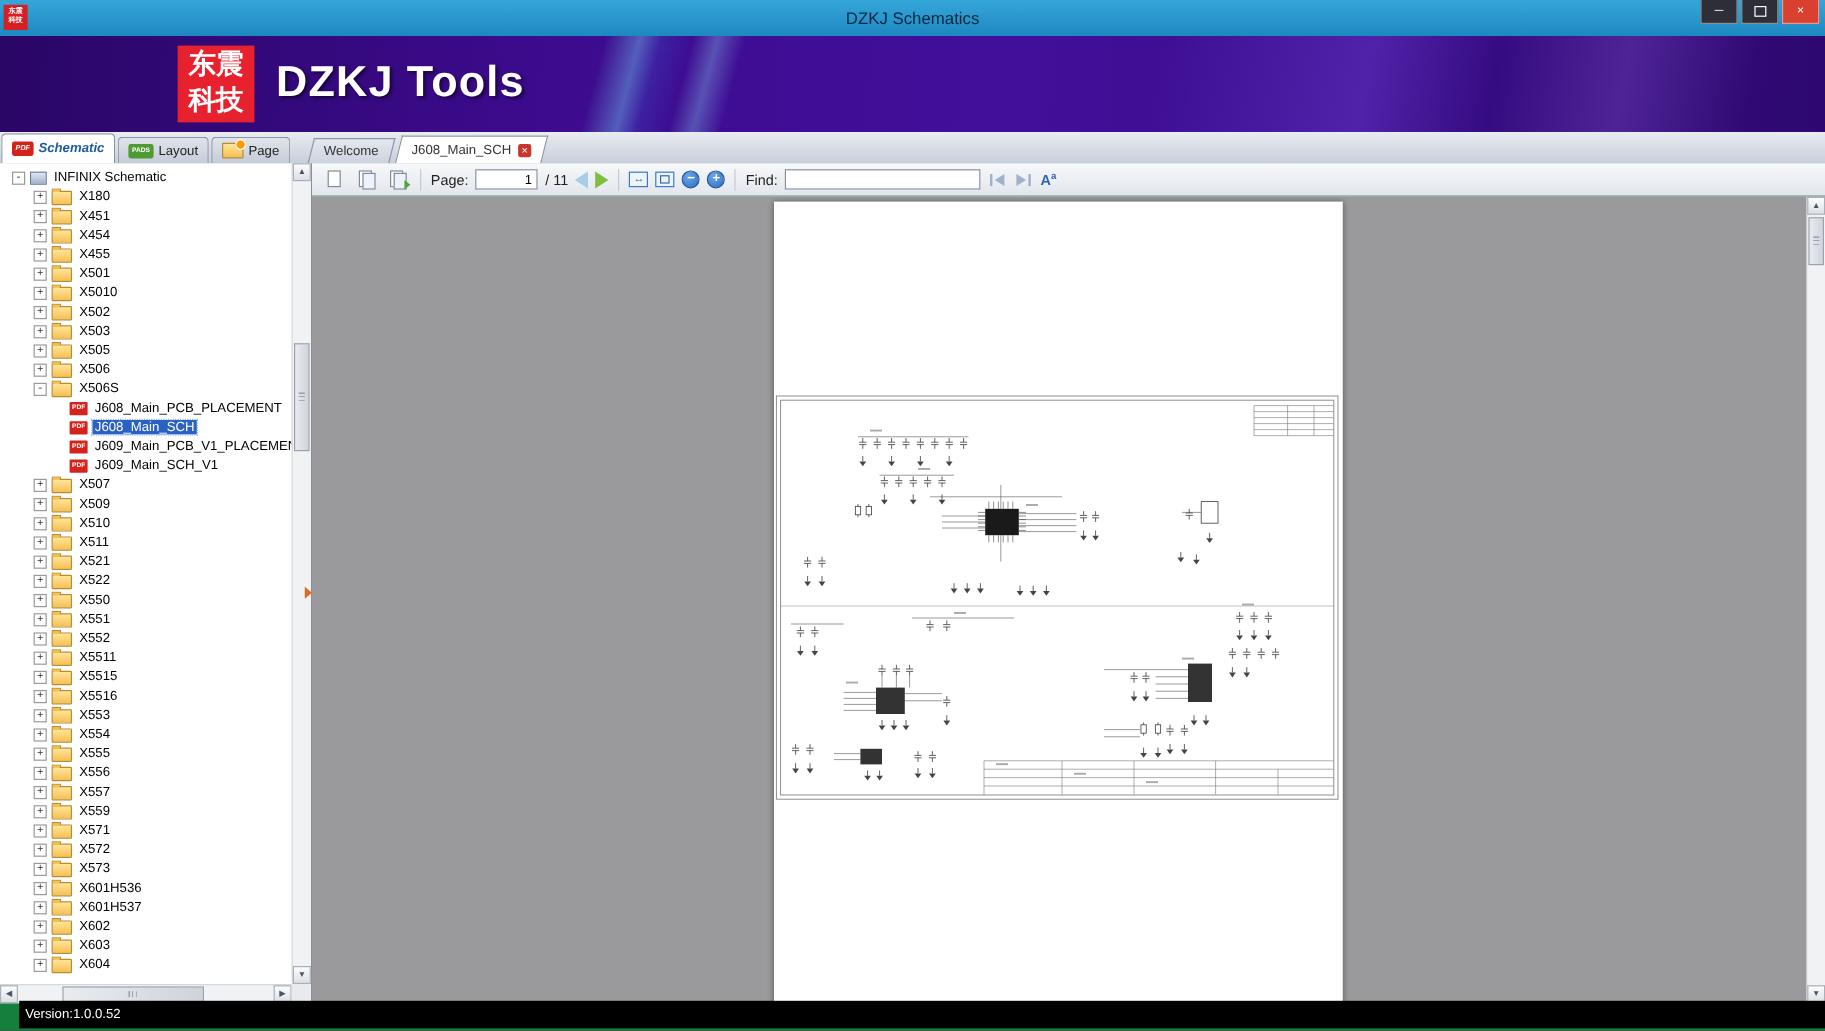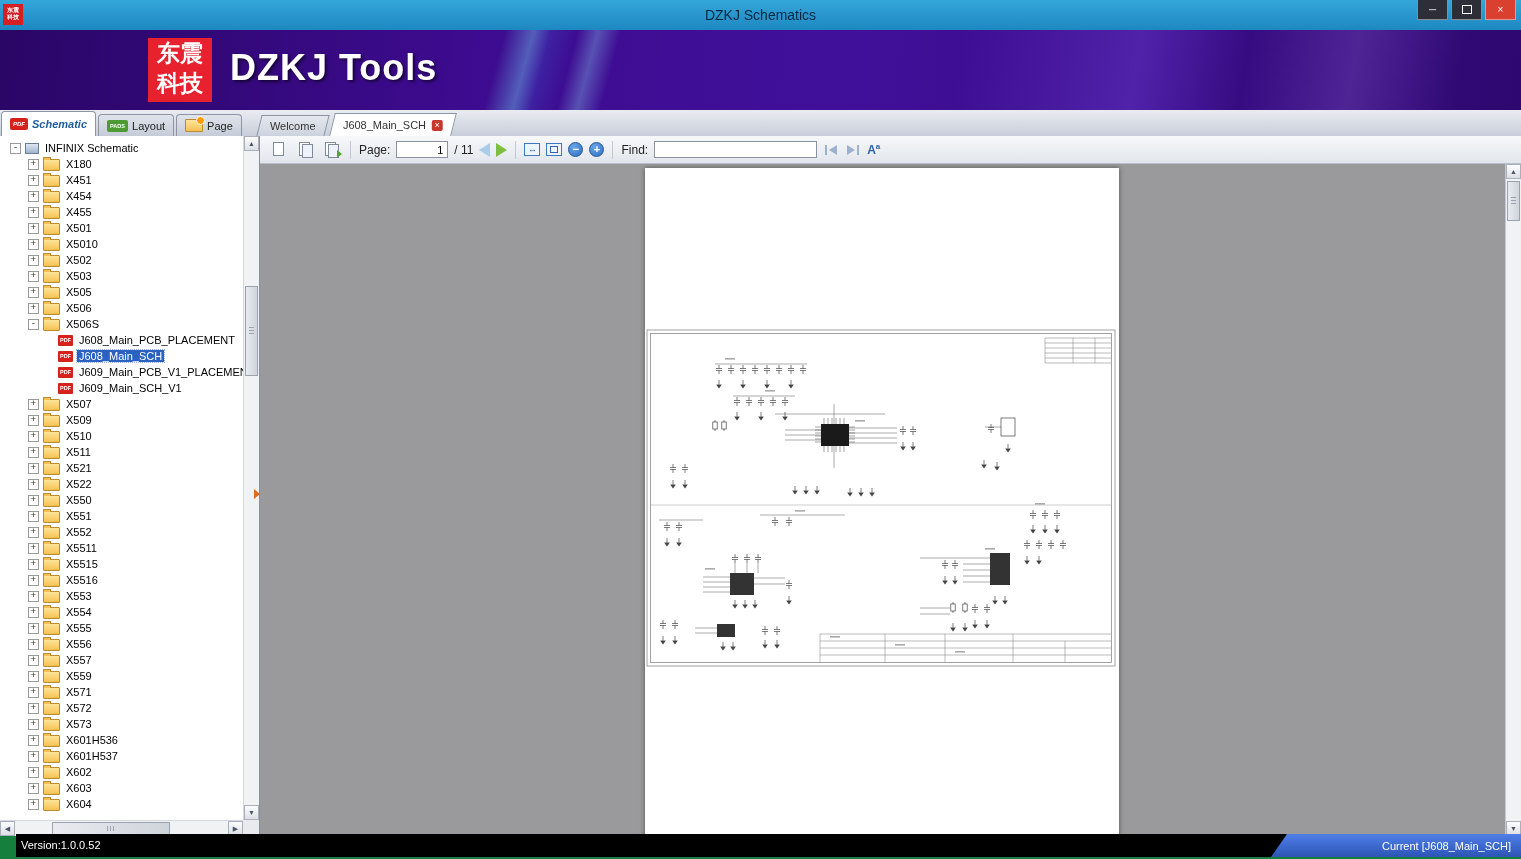--- a/index.html
+++ b/index.html
@@ -642,16 +642,15 @@
       <div class="vw-scroll">
         <div class="sb-btn" style="top:0;left:0;">▲</div>
         <div class="sb-thumb" style="left:1px;right:1px;top:17px;height:40px;"></div>
         <div class="sb-btn" style="bottom:0;left:0;">▼</div>
       </div>
     </div>
   </div>
 
   <div class="statusbar">
     <span class="status-left">Version:1.0.0.52</span>
-    <span class="status-right">Current [J608_Main_SCH]</span>
   </div>
 
 </div>
 
 </body></html>

